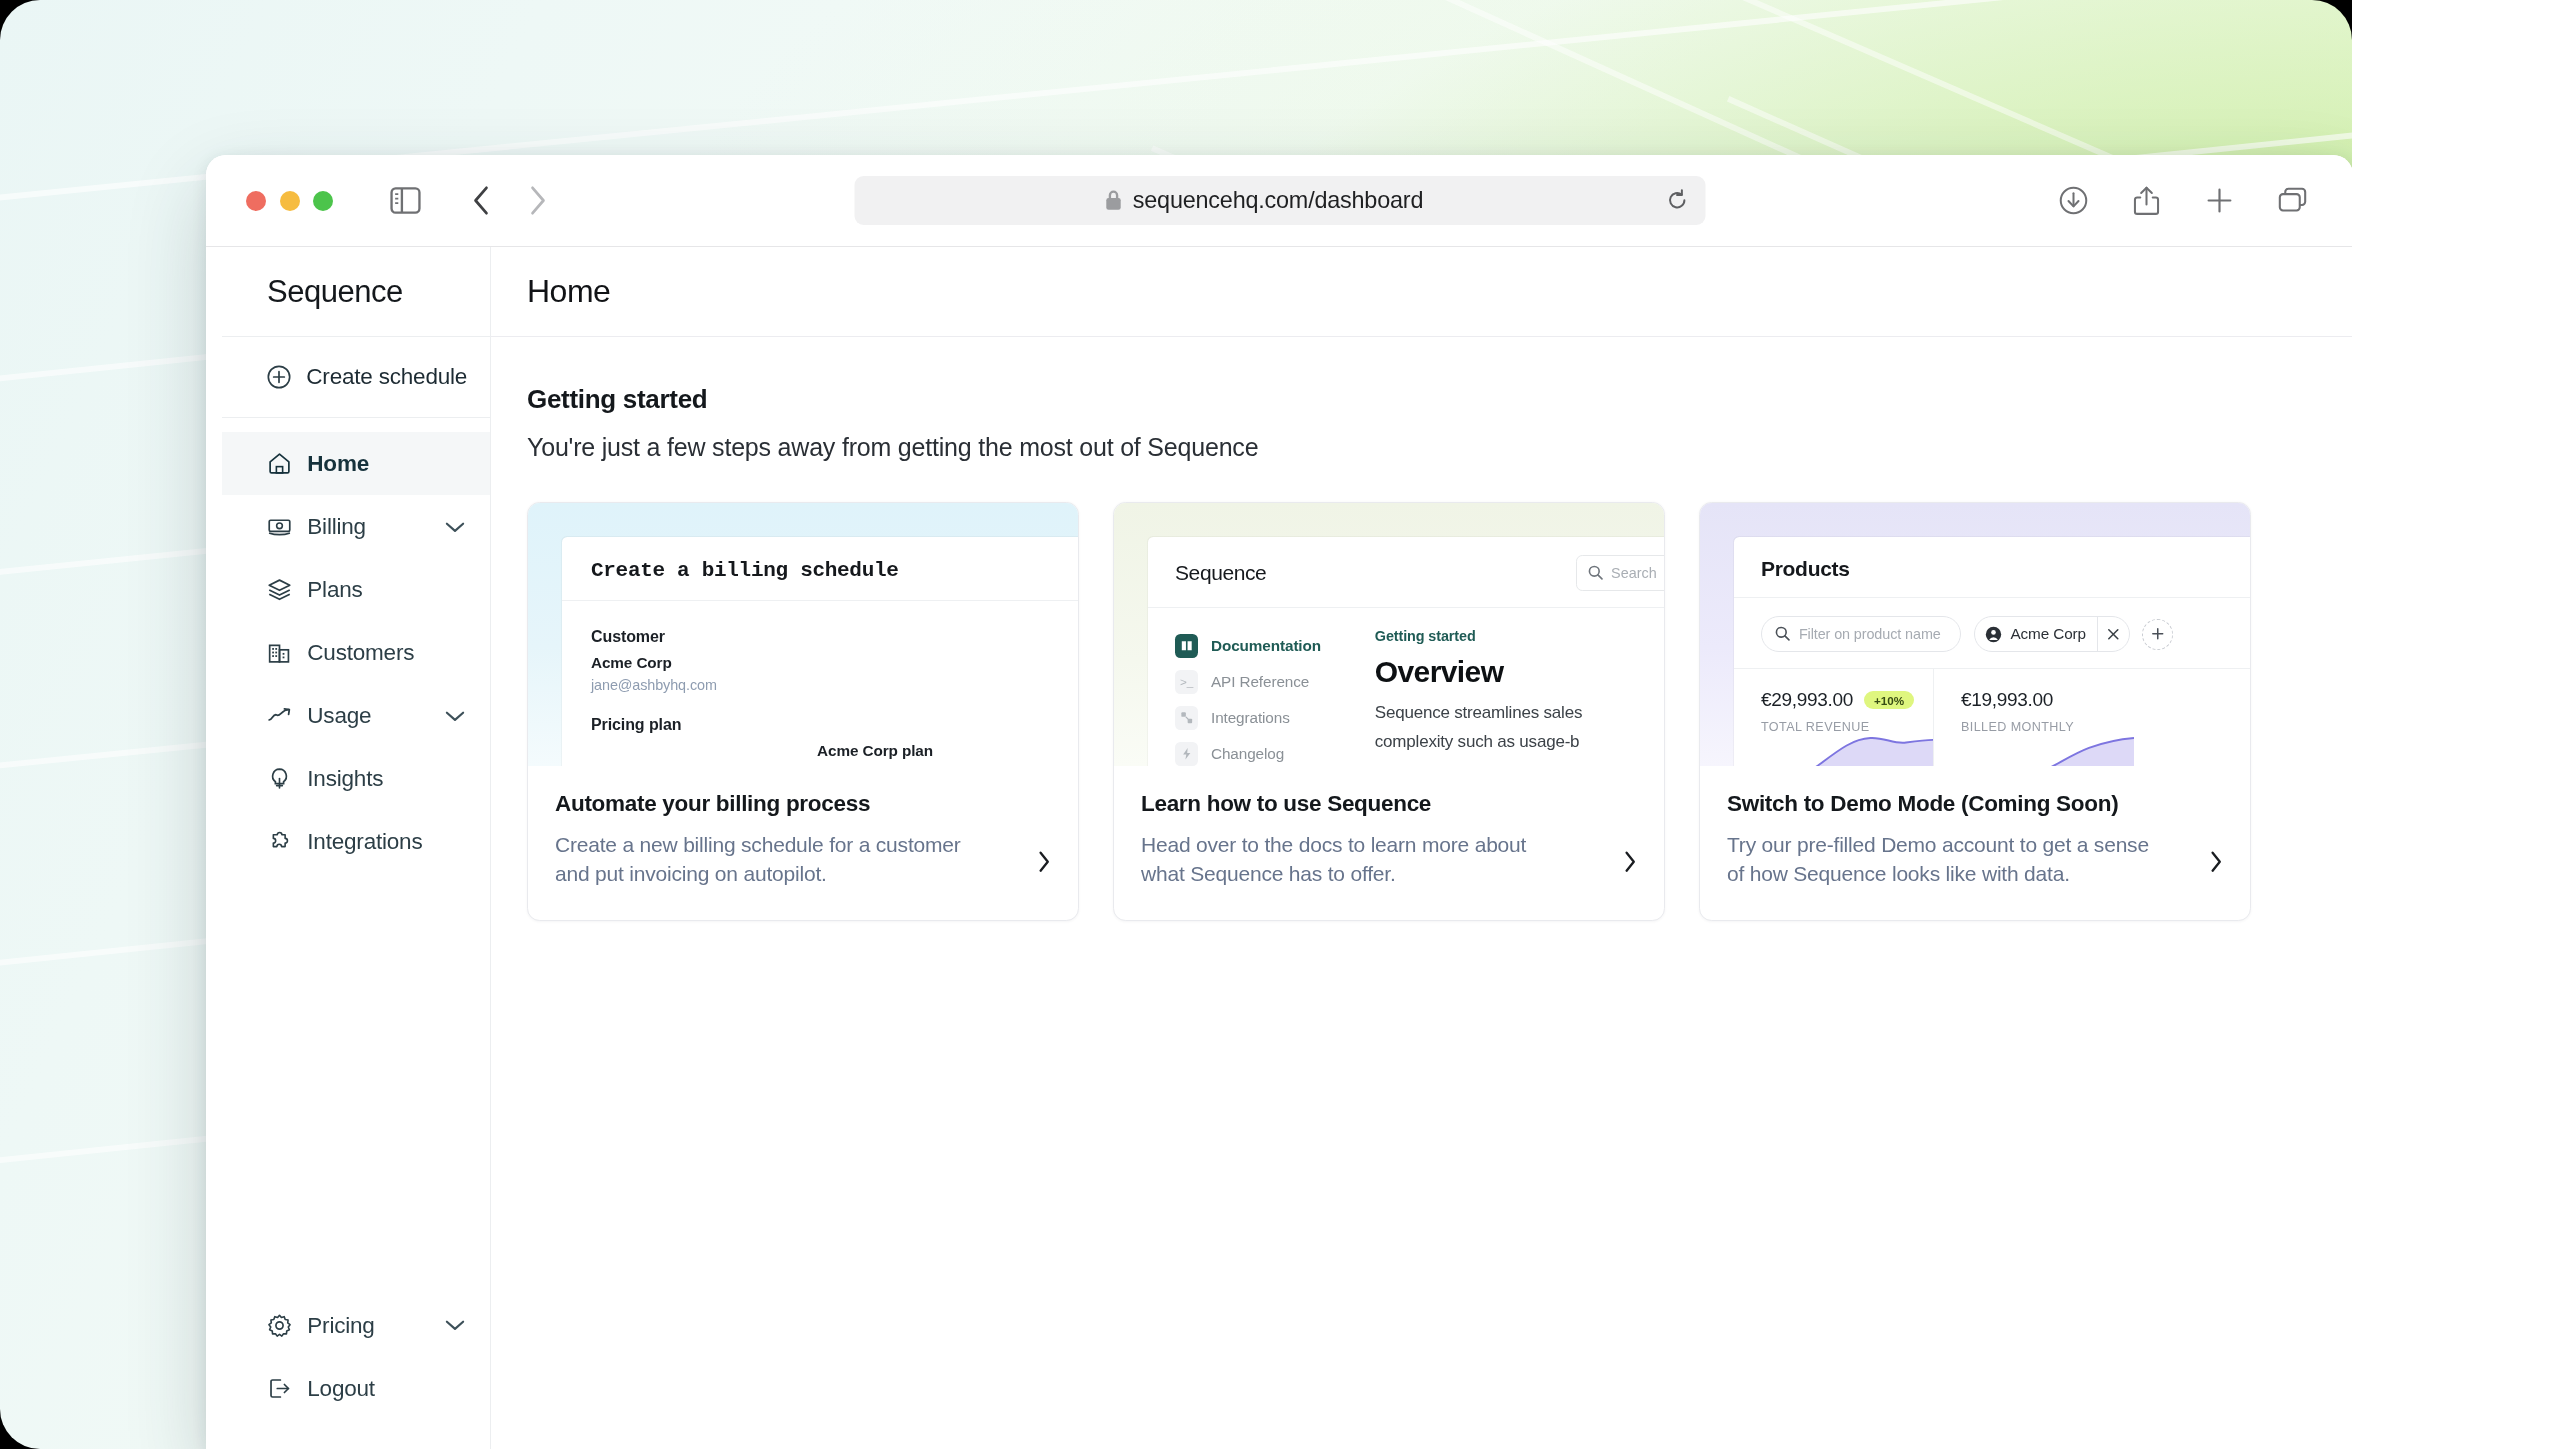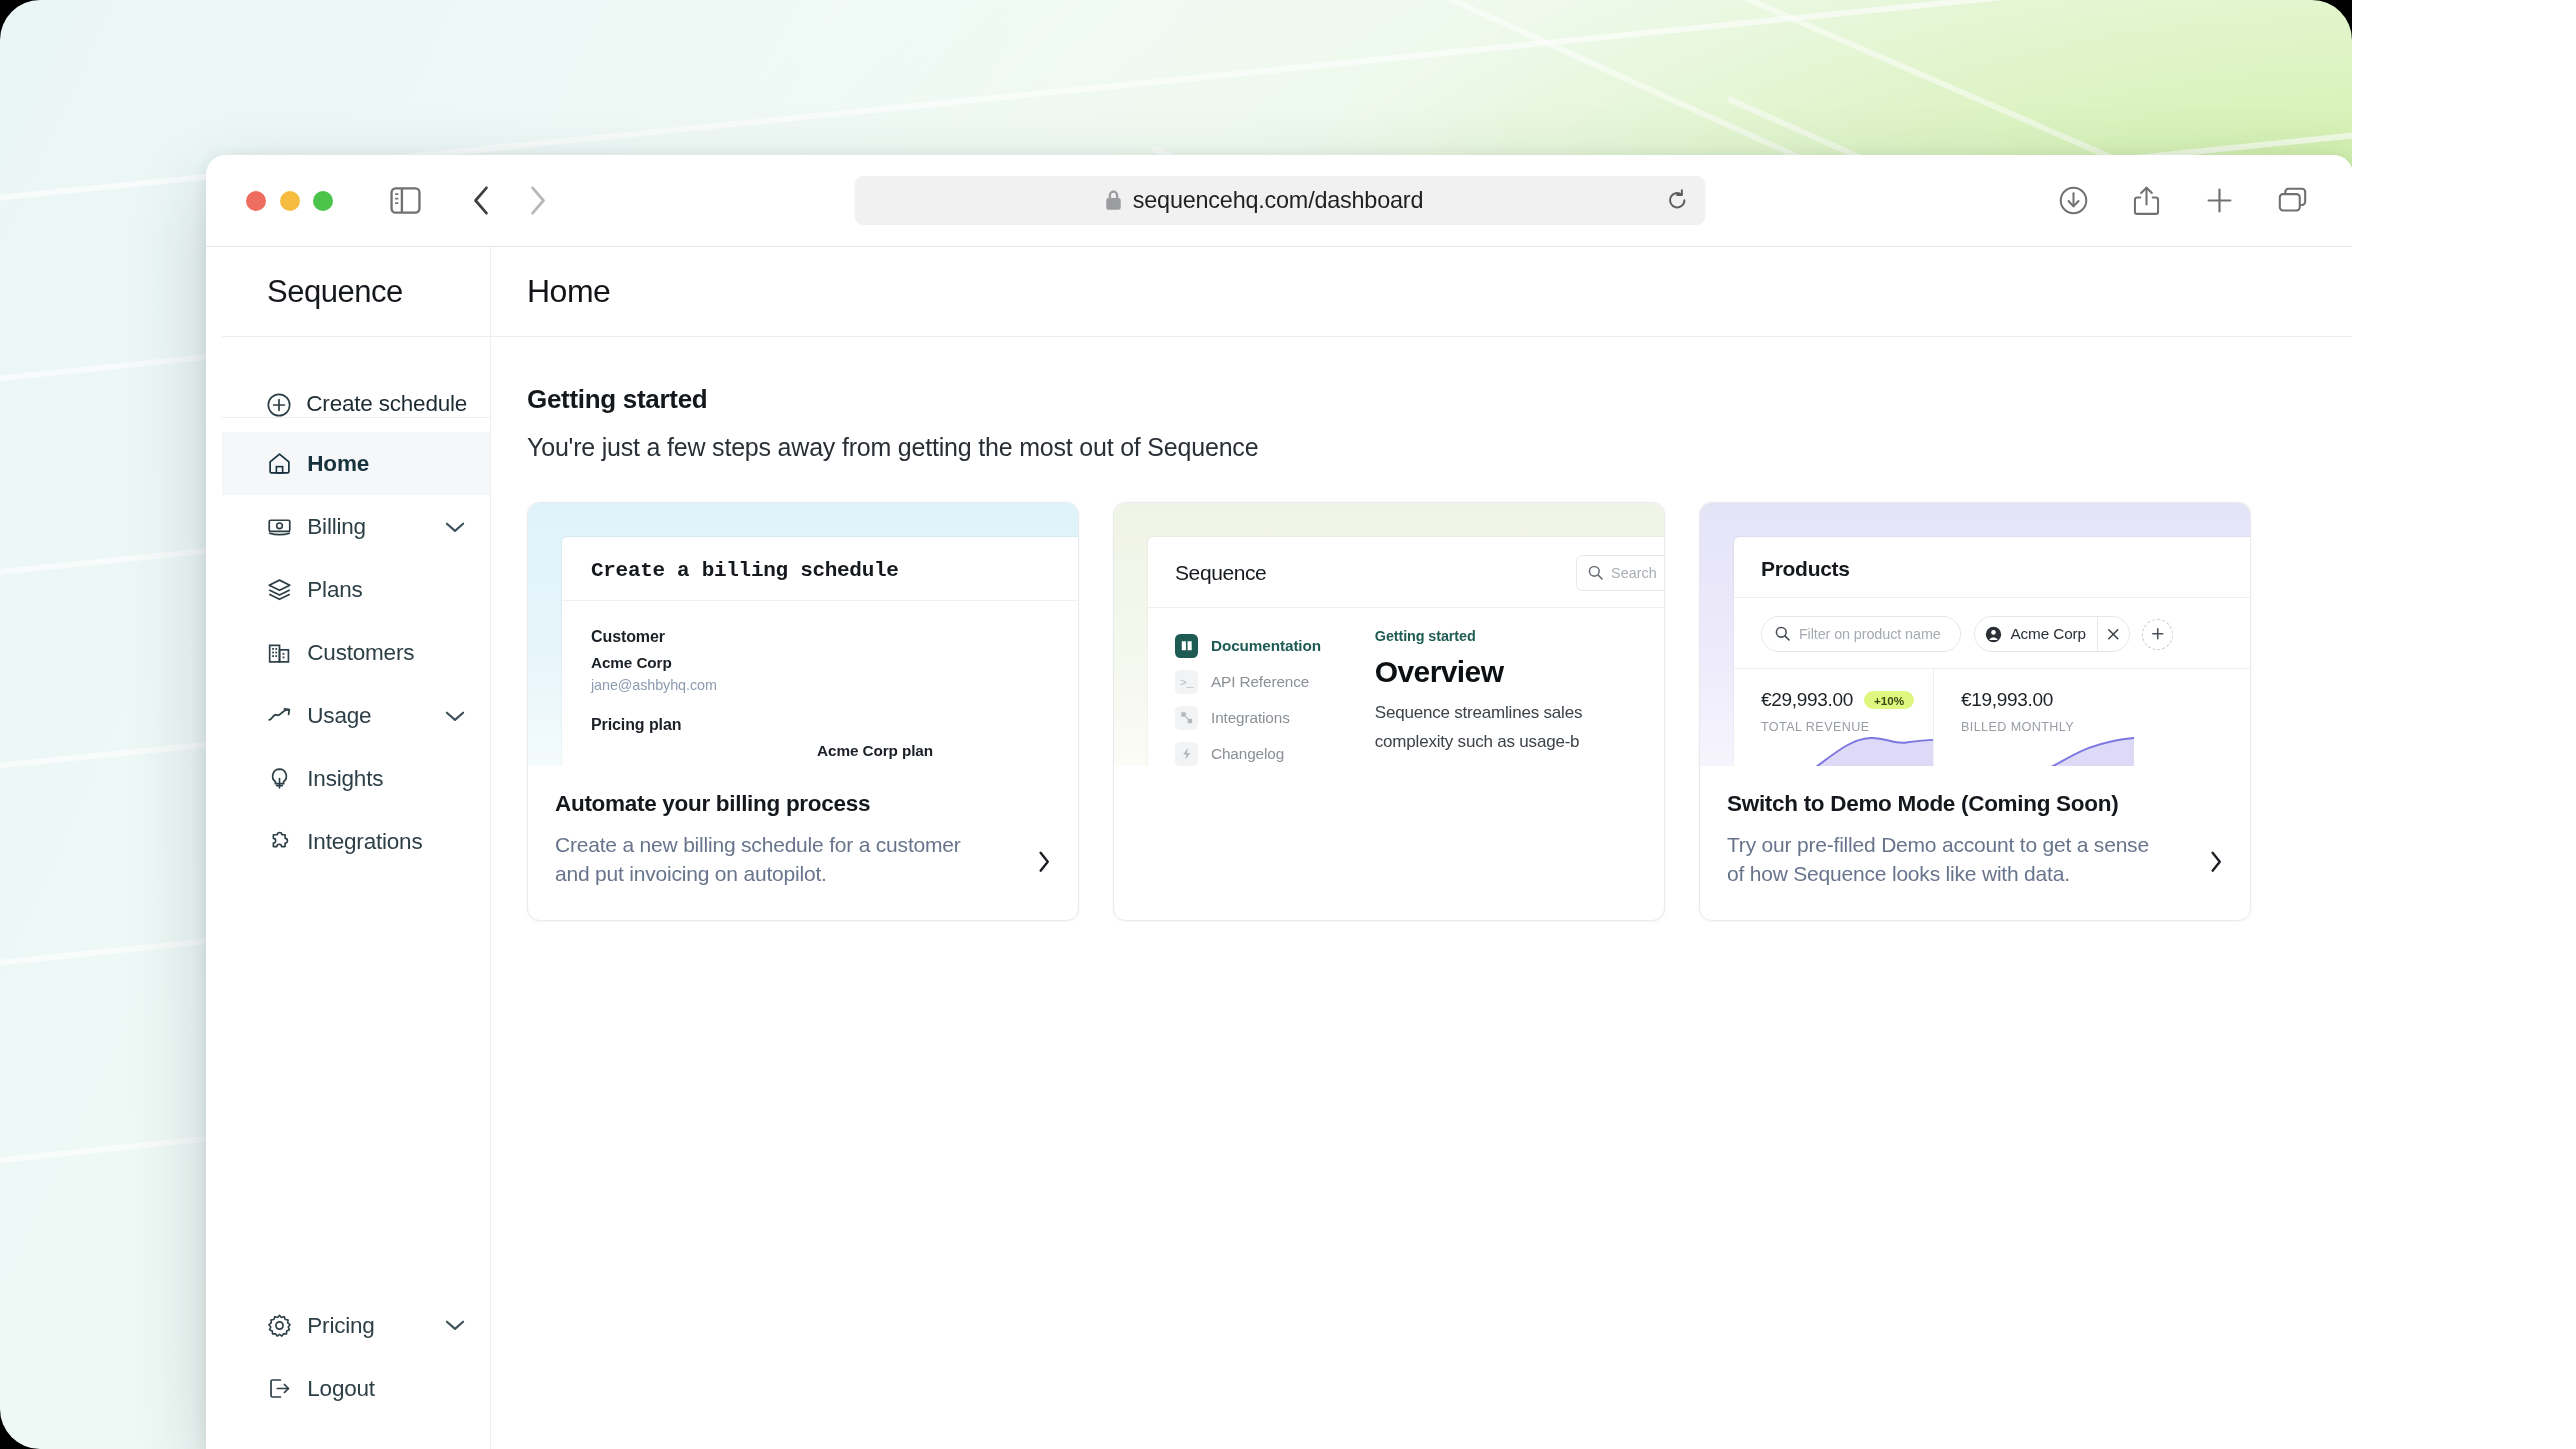--- a/index.html
+++ b/index.html
@@ -132,21 +132,21 @@
     font-size: 31px;
     font-weight: 400;
     color: #14181c;
     letter-spacing: -0.5px;
     font-family: "Liberation Sans", sans-serif;
   }
 
   #create-schedule-row {
     height: 81px;
     flex: 0 0 81px;
-    display: flex; align-items: flex-end; gap: 15.3px;
+    display: flex; align-items: center; gap: 15.3px;
     padding-left: 45px;
     border-bottom: 0.9px solid #eceef0;
     cursor: pointer;
   }
   #create-schedule-row .label {
     font-size: 22.5px; color: #1d2b33; letter-spacing: -0.2px;
   }
 
   #nav-main { padding-top: 14.4px; }
 
@@ -644,20 +644,29 @@
                         <span class="t">Changelog</span>
                       </div>
                     </div>
                     <div class="p2-main">
                       <div class="p2-eyebrow">Getting started</div>
                       <div class="p2-h1">Overview</div>
                       <div class="p2-p">Sequence streamlines sales</div>
                       <div class="p2-p" style="margin-top:3.6px">complexity such as usage-b</div>
                     </div>
                   </div>
+                </div>
+              </div>
+              <div class="card-text">
+                <div class="card-title">Learn how to use Sequence</div>
+                <div class="card-desc">Head over to the docs to learn more about what Sequence has to offer.</div>
+                <div class="card-arrow">
+                  <svg width="14.4" height="23.4" viewBox="0 0 16 26">
+                      <polyline points="4,3 12,13 4,23" fill="none" stroke="currentColor" stroke-width="2.6" stroke-linecap="round" stroke-linejoin="round"></polyline>
+                    </svg>
                 </div>
               </div>
             </div>
 
             <div class="card">
               <div class="card-preview" id="preview-3">
                 <div class="preview-inner">
                   <div class="p3-head">
                     <div class="p3-title">Products</div>
                   </div>

